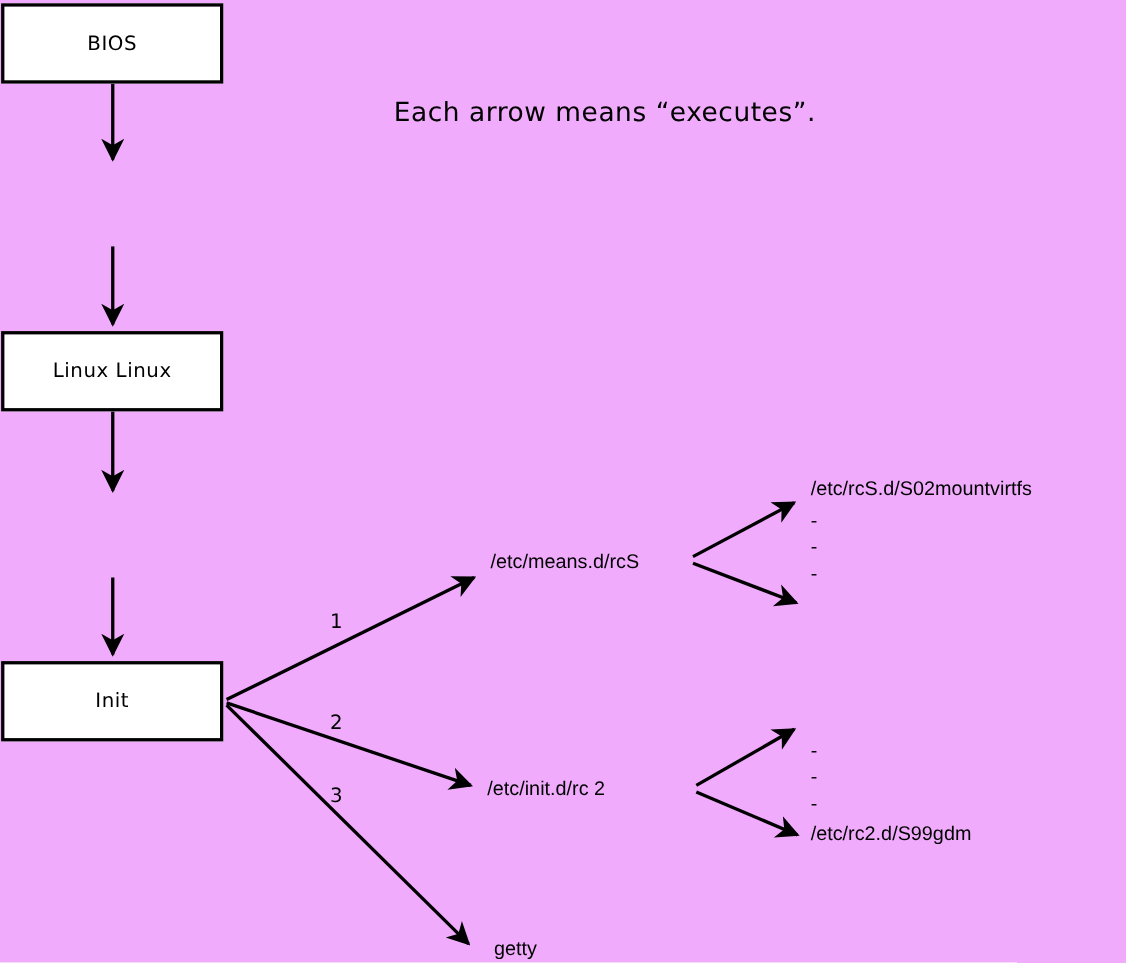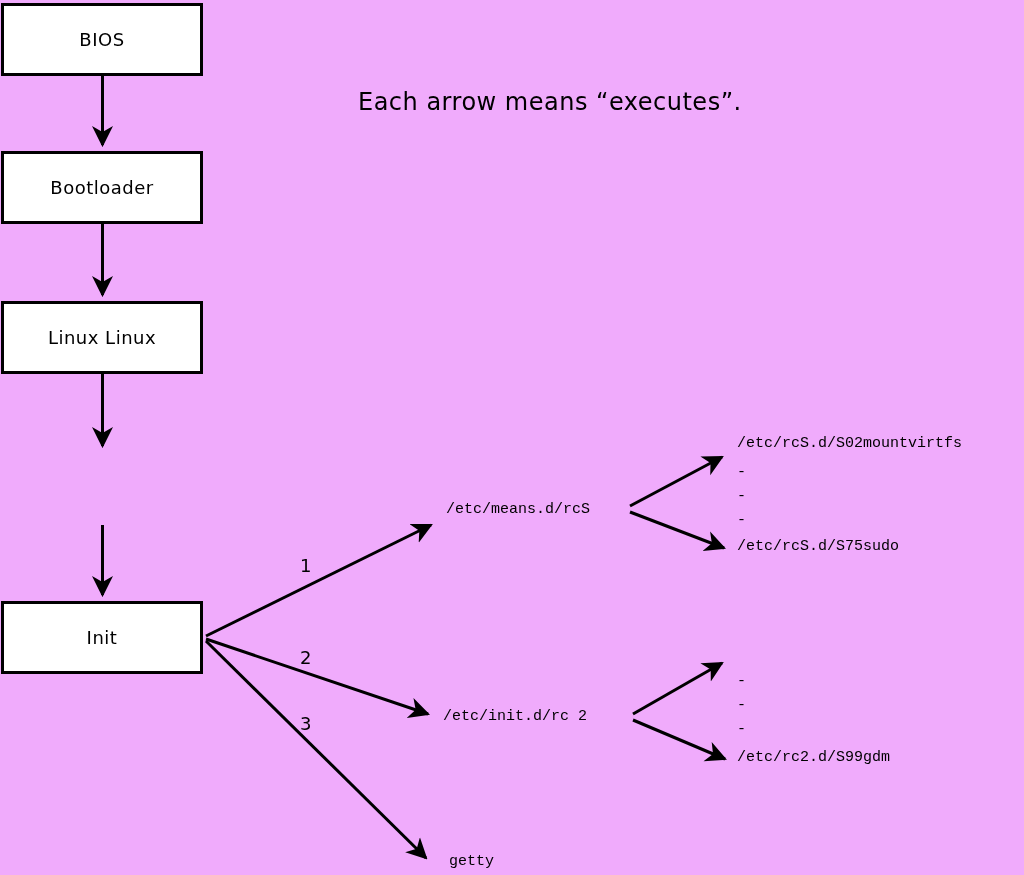--- a/index.html
+++ b/index.html
@@ -25,22 +25,22 @@
   .note{
     position:absolute;left:358px;top:88px;
     font-size:24px;letter-spacing:0.5px;white-space:pre;
   }
   .ordlbl{
     position:absolute;
     font-size:18px;line-height:20px;
   }
   .mono{
     position:absolute;
-    font-family:Liberation Mono, monospace;
-    font-size:15px;line-height:20px;white-space:pre;text-align:center;
+    font-family:Liberation Sans, sans-serif;
+    font-size:18px;line-height:20px;white-space:pre;text-align:center;
   }
 </style>
 </head>
 <body>
 
 <div class="stage">
 
   <svg class="layer" width="1024" height="875" viewBox="0 0 1024 875">
     <defs>
       <marker id="ah" viewBox="0 0 10 10" refX="9" refY="5" markerWidth="7" markerHeight="8.4" orient="auto">
@@ -60,23 +60,20 @@
     <line class="ln" x1="630" y1="506" x2="722" y2="457" marker-end="url(#ah)"></line>
     <line class="ln" x1="630" y1="512" x2="724" y2="548" marker-end="url(#ah)"></line>
 
     <line class="ln" x1="633" y1="714" x2="722" y2="663" marker-end="url(#ah)"></line>
     <line class="ln" x1="633" y1="720" x2="725" y2="759" marker-end="url(#ah)"></line>
   </svg>
 
   <div class="box" style="top:3px">
     <span>BIOS</span>
   </div>
-  <div class="box" style="top:151px">
-    <span>Bootloader</span>
-  </div>
   <div class="box" style="top:301px">
     <span>Linux Linux</span>
   </div>
   <div class="box" style="top:601px">
     <span>Init</span>
   </div>
 
   <div class="note">Each arrow means “executes”.</div>
 
   <div class="ordlbl" style="left:300px;top:556px">1</div>
@@ -84,20 +81,19 @@
   <div class="ordlbl" style="left:300px;top:714px">3</div>
 
   <div class="mono" style="left:446px;top:500px">/etc/means.d/rcS</div>
   <div class="mono" style="left:443px;top:707px">/etc/init.d/rc 2</div>
   <div class="mono" style="left:449px;top:852px">getty</div>
 
   <div class="mono" style="left:737px;top:434px">/etc/rcS.d/S02mountvirtfs</div>
   <div class="mono" style="left:737px;top:463px">-</div>
   <div class="mono" style="left:737px;top:487px">-</div>
   <div class="mono" style="left:737px;top:511px">-</div>
-  <div class="mono" style="left:737px;top:537px">/etc/rcS.d/S75sudo</div>
 
   <div class="mono" style="left:737px;top:672px">-</div>
   <div class="mono" style="left:737px;top:696px">-</div>
   <div class="mono" style="left:737px;top:720px">-</div>
   <div class="mono" style="left:737px;top:748px">/etc/rc2.d/S99gdm</div>
 
 </div>
 
 </body></html>

